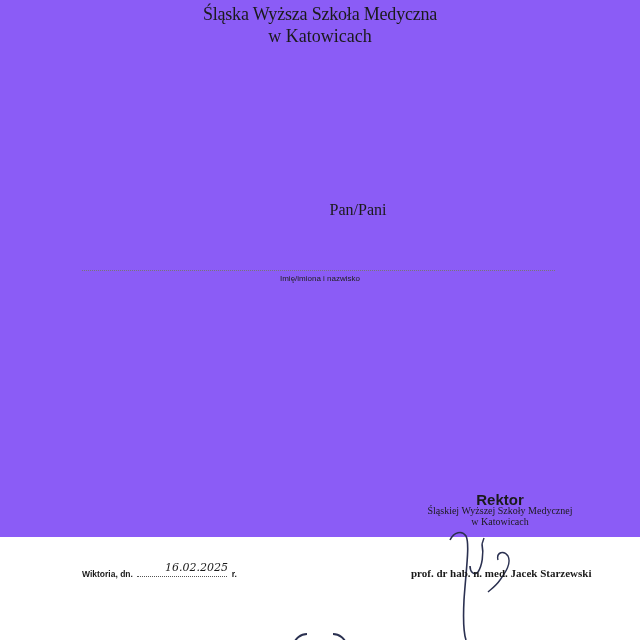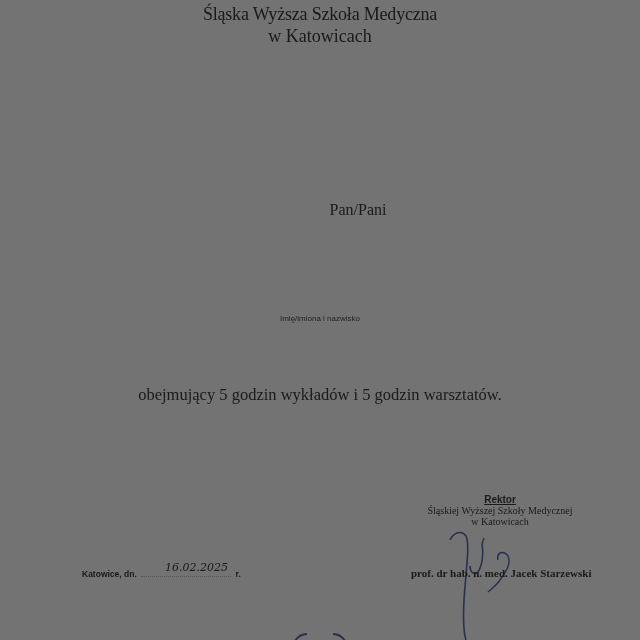--- a/index.html
+++ b/index.html
@@ -6,22 +6,22 @@
       margin: 0;
       padding: 0;
       width: 640px;
       height: 640px;
       background: #ffffff;
       overflow: hidden;
     }
     .page {
       position: relative;
       width: 640px;
-      height: 640px;
-      background: #737373;
+      height: 537px;
+      background: #8b5cf6;
       color: #1a1a1a;
       font-family: "DejaVu Serif", serif;
     }
     .abs { position: absolute; }
     .center { left: 0; width: 640px; text-align: center; }
 
     .inst-line1 {
       top: 4px;
       font-size: 16.5px;
       letter-spacing: -0.2px;
@@ -57,21 +57,20 @@
       left: 82px;
       width: 473px;
       height: 0;
       border-top: 1.5px dotted #777;
     }
     .name-caption {
       top: 274px;
       font-family: "Liberation Sans", sans-serif;
       font-size: 8px;
       color: #222;
-      margin-top: 40px;
     }
     .body1 {
       top: 338px;
       font-family: "Liberation Serif", serif;
       font-size: 16.5px;
     }
     .course {
       top: 367px;
       font-family: "DejaVu Serif", serif;
       font-style: italic;
@@ -85,21 +84,21 @@
     .rektor-block {
       left: 400px;
       width: 200px;
       text-align: center;
       top: 494px;
       font-family: "Liberation Serif", serif;
       font-size: 10px;
       line-height: 11px;
       color: #1a1a1a;
     }
-    .rektor-block .r-title { font-weight: bold; font-family: "Liberation Sans", sans-serif; font-size: 10px; text-decoration: underline; }
+    .rektor-block .r-title { font-weight: bold; font-family: "Liberation Sans", sans-serif; font-size: 15px; }
     .signatory {
       top: 567px;
       left: 411px;
       font-family: "Liberation Serif", serif;
       font-weight: bold;
       font-size: 11px;
       color: #1a1a1a;
       white-space: nowrap;
     }
     .date-row {
@@ -148,39 +147,38 @@
 
   <div class="abs center inst-line1">Śląska Wyższa Szkoła Medyczna</div>
   <div class="abs center inst-line2">w Katowicach</div>
 
 
   <div class="abs center salutation">Pan/Pani</div>
 
   <div class="abs dotted-line"></div>
   <div class="abs center name-caption">Imię/imiona i nazwisko</div>
 
-  <div class="abs center body2">obejmujący 5 godzin wykładów i 5 godzin warsztatów.</div>
 
   <div class="abs rektor-block">
     <div class="r-title">Rektor</div>
     <div>Śląskiej Wyższej Szkoły Medycznej</div>
     <div>w Katowicach</div>
   </div>
 
   <svg class="abs signature" viewBox="0 0 80 110">
     <path d="M2 10 C 6 2, 14 0, 18 6 C 22 14, 18 40, 16 70 C 15 90, 16 104, 18 110" fill="none" stroke="#2a3050" stroke-width="1.6"></path>
     <path d="M34 14 C 36 24, 34 36, 30 42 C 26 46, 22 42, 22 36" fill="none" stroke="#2a3050" stroke-width="1.6"></path>
     <path d="M34 14 L 36 8" fill="none" stroke="#2a3050" stroke-width="1.4"></path>
     <path d="M50 30 C 48 22, 56 20, 60 26 C 64 34, 56 44, 52 50 C 48 56, 42 60, 40 62" fill="none" stroke="#2a3050" stroke-width="1.4"></path>
   </svg>
 
   <div class="abs signatory">prof. dr hab. n. med. Jacek Starzewski</div>
 
   <div class="abs date-row">
-    <span>Katowice, dn.</span>
+    <span>Wiktoria, dn.</span>
     <span class="dots"></span>
     <span>r.</span>
   </div>
   <div class="abs date-value">16.02.2025</div>
 
   <svg class="abs seal" viewBox="0 0 70 20">
     <path d="M8 18 C 10 10, 16 6, 22 6" fill="none" stroke="#2a3050" stroke-width="2"></path>
     <path d="M62 18 C 60 10, 54 6, 48 6" fill="none" stroke="#2a3050" stroke-width="2"></path>
   </svg>
 

